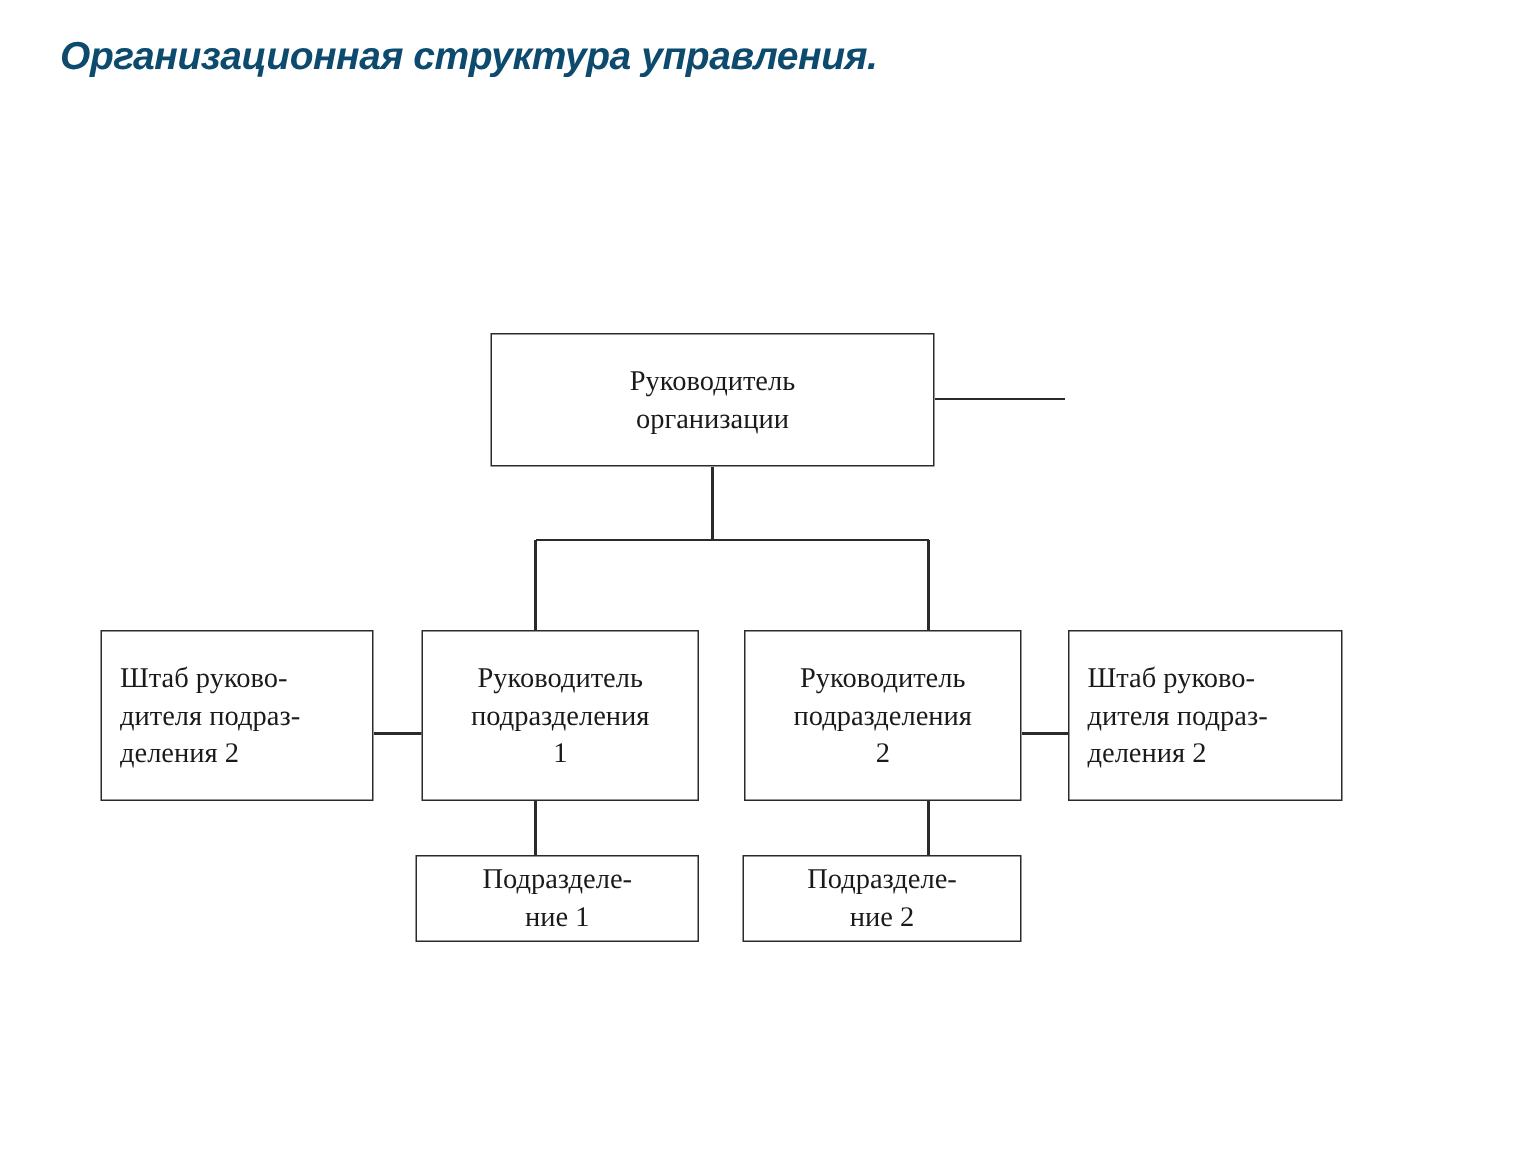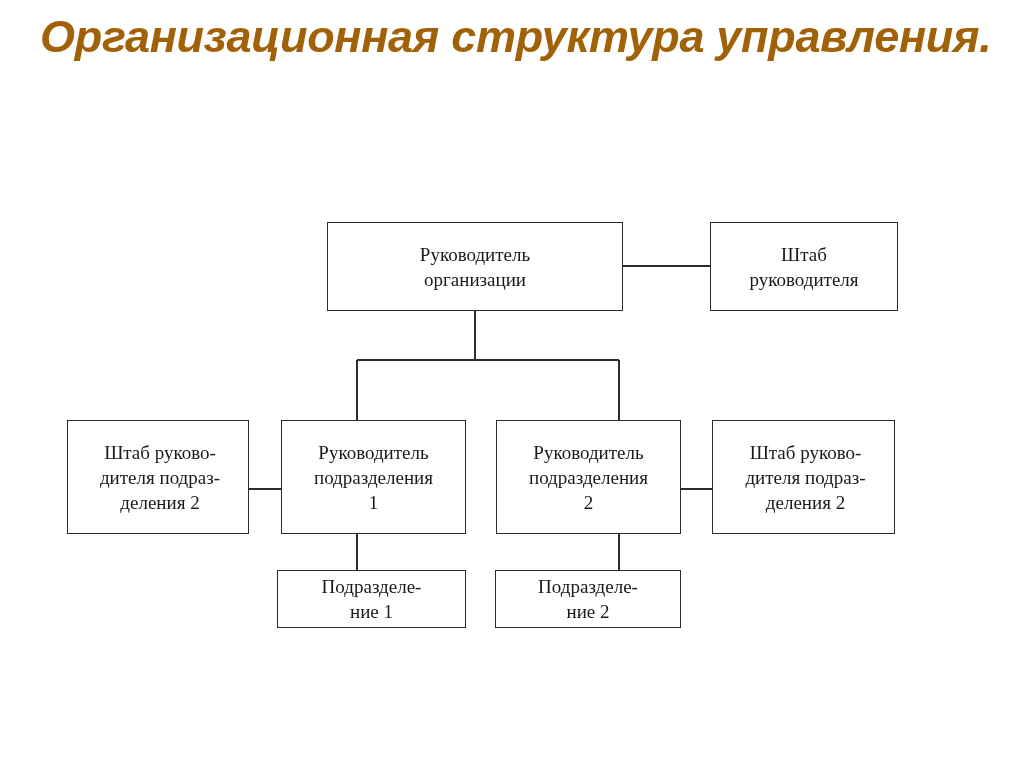--- a/index.html
+++ b/index.html
@@ -19,23 +19,23 @@
   #title-block {
     position: absolute;
     left: 40px;
     top: 16px;
     width: 960px;
   }
   .title-line {
     font-family: "Liberation Sans", "DejaVu Sans", sans-serif;
     font-weight: bold;
     font-style: italic;
-    font-size: 45px;
+    font-size: 26px;
     line-height: 42px;
-    color: #a16207;
+    color: #0c4a6e;
     letter-spacing: -0.3px;
     white-space: nowrap;
   }
 
   
   #diagram {
     position: absolute;
     left: 0;
     top: 0;
     width: 1024px;
@@ -62,21 +62,21 @@
     line-height: 25px;
   }
   .node .node-text {
     display: block;
     width: 100%;
     padding: 0 8px;
     box-sizing: border-box;
     white-space: pre-line;
   }
   .node.center .node-text { text-align: center; }
-  .node.leftal .node-text { text-align: center; padding-left: 12px; }
+  .node.leftal .node-text { text-align: left; padding-left: 12px; }
 
   
   #node-head        { left: 327px; top: 222px; width: 296px; height: 89px; }
   #node-head-staff  { left: 710px; top: 222px; width: 188px; height: 89px; }
 
   #node-staff-1     { left: 67px;  top: 420px; width: 182px; height: 114px; }
   #node-mgr-1       { left: 281px; top: 420px; width: 185px; height: 114px; }
   #node-mgr-2       { left: 496px; top: 420px; width: 185px; height: 114px; }
   #node-staff-2     { left: 712px; top: 420px; width: 183px; height: 114px; }
 
@@ -113,24 +113,20 @@
 
       <line x1="619" y1="534" x2="619" y2="570"></line>
     </g>
   </svg>
 
   <div class="node center" id="node-head">
     <span class="node-text">Руководитель
 организации</span>
   </div>
 
-  <div class="node center" id="node-head-staff">
-    <span class="node-text">Штаб
-руководителя</span>
-  </div>
 
   <div class="node leftal" id="node-staff-1">
     <span class="node-text">Штаб руково-
 дителя подраз-
 деления 2</span>
   </div>
 
   <div class="node center" id="node-mgr-1">
     <span class="node-text">Руководитель
 подразделения

